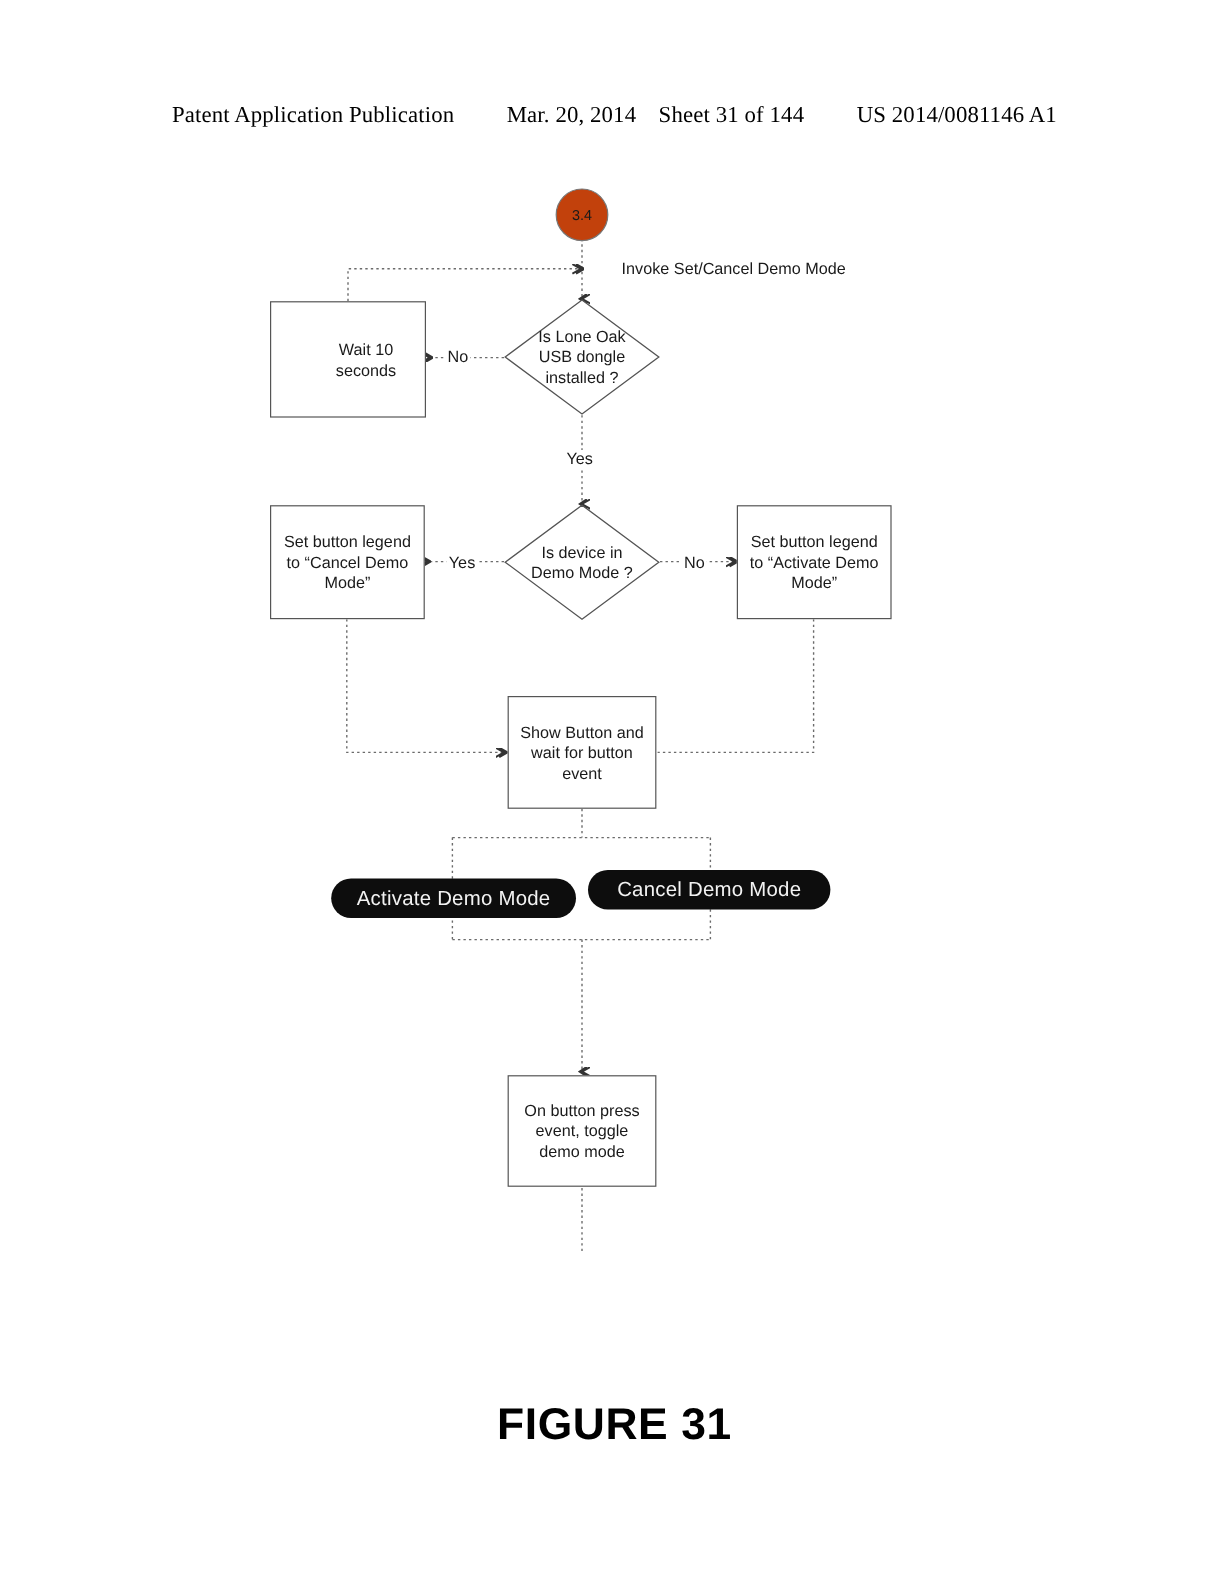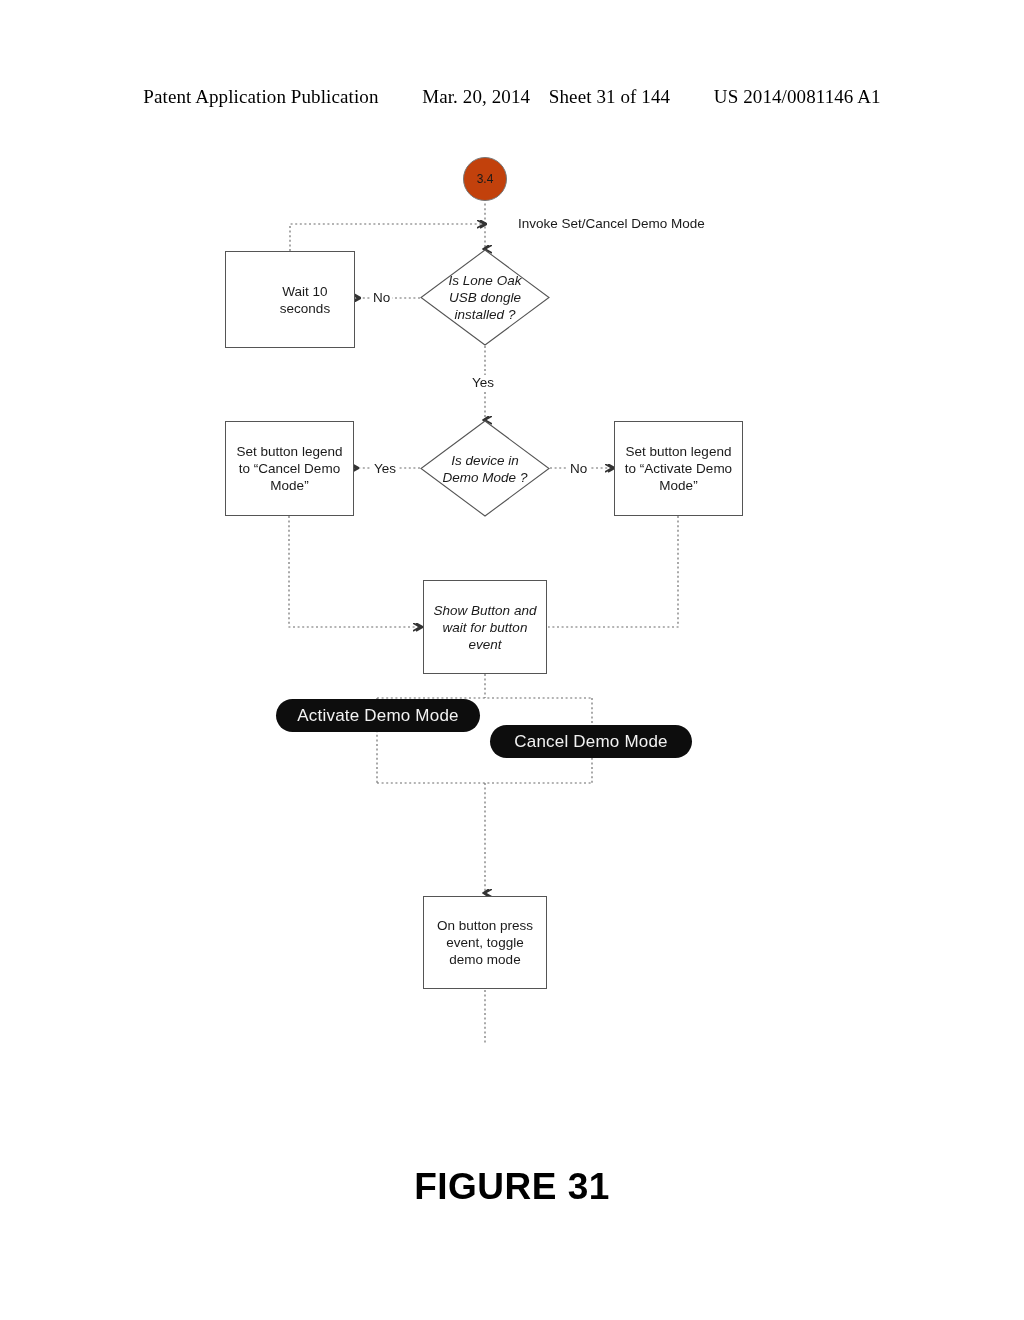--- a/index.html
+++ b/index.html
@@ -95,21 +95,20 @@
   .terminator {
     border: 1px solid #888888;
     border-radius: 26px;
     background: #ffffff;
     font-size: 14px;
   }
 
   
   .decision {
     position: absolute;
-    font-style: italic;
   }
   .decision .dia-shape {
     position: absolute;
     left: 0; top: 0;
     width: 100%; height: 100%;
   }
   .decision .dia-text {
     position: absolute;
     left: 0; top: 0;
     width: 100%; height: 100%;
@@ -267,29 +266,29 @@
   </div>
 
   <div class="node proc" style="left:614px; top:421px; width:129px; height:95px;">
     <div>
       <div>Set button legend</div>
       <div>to “Activate Demo</div>
       <div>Mode”</div>
     </div>
   </div>
 
-  <div class="node proc" style="left:423px; top:580px; width:124px; height:94px;font-style:italic;">
+  <div class="node proc" style="left:423px; top:580px; width:124px; height:94px;">
     <div>
       <div>Show Button and</div>
       <div>wait for button</div>
       <div>event</div>
     </div>
   </div>
 
-  <div class="ui-pill" style="left:276px; top:699px; width:204px; height:33px;">
+  <div class="ui-pill" style="left:276px; top:732px; width:204px; height:33px;">
     <span>Activate Demo Mode</span>
   </div>
 
   <div class="ui-pill" style="left:490px; top:725px; width:202px; height:33px;">
     <span>Cancel Demo Mode</span>
   </div>
 
   <div class="node proc" style="left:423px; top:896px; width:124px; height:93px;">
     <div>
       <div>On button press</div>

